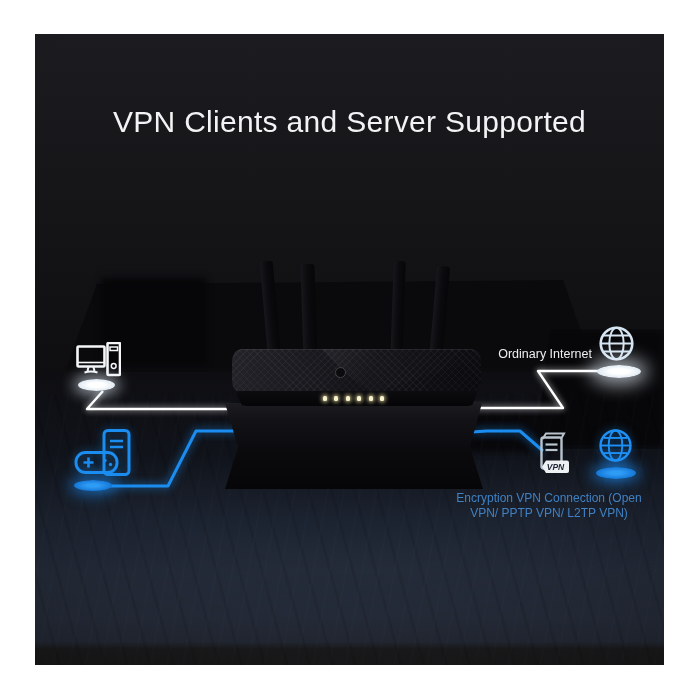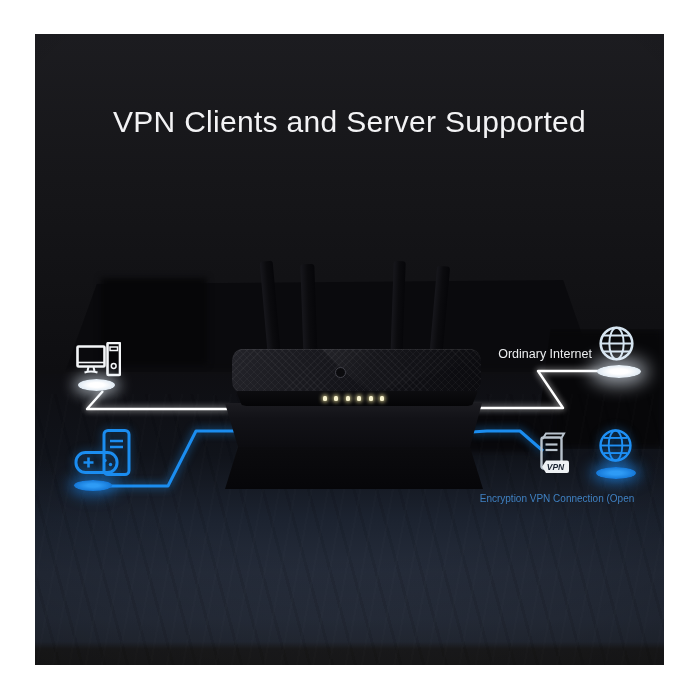--- a/index.html
+++ b/index.html
@@ -83,22 +83,22 @@
   .el-globe1 { left:562px; top:331px; width:44px; height:13px;
     box-shadow:0 0 18px 7px rgba(235,245,255,.65); }
   .el-blue { background:radial-gradient(50% 50% at 50% 50%, #2e9bf5 30%, #1577d6 100%);
     box-shadow:0 0 14px 5px rgba(30,140,245,.55); }
   .el-game { left:39px; top:446px; width:38px; height:11px; }
   .el-globe2 { left:561px; top:433px; width:40px; height:12px; }
   .haze { position:absolute; left:551px; top:408px; width:60px; height:45px;
     background:radial-gradient(50% 50% at 50% 60%, rgba(30,130,235,.28), rgba(30,130,235,0) 70%); }
   
   .lbl-ordinary { position:absolute; right:72px; top:313px; font-size:12.5px; color:#eceef0; }
-  .caption { position:absolute; left:388px; top:457px; width:268px; text-align:center;
-    font-size:10px; line-height:15px; color:#3f81c2; }
+  .caption { position:absolute; left:380px; top:457px; width:268px; text-align:center;
+    font-size:12px; line-height:15px; color:#3f81c2; }
   svg text { font-family:"Liberation Sans", sans-serif; }
 </style>
 </head>
 <body>
 
 <div class="scene">
 
   <div class="wall"></div>
   <div class="floor"></div>
   <div class="shape-console"></div>
@@ -194,14 +194,15 @@
       <ellipse cx="18.5" cy="18.5" rx="7.2" ry="15.8" stroke-width="2"></ellipse>
       <line x1="3" y1="18.5" x2="34" y2="18.5" stroke-width="2"></line>
       <line x1="6" y1="10.5" x2="31" y2="10.5" stroke-width="2"></line>
       <line x1="6" y1="26.5" x2="31" y2="26.5" stroke-width="2"></line>
     </svg>
   </div>
   <div class="el el-blue el-globe2"></div>
 
   <div class="caption">
     <div>Encryption VPN Connection (Open</div>
+    <div>VPN/ PPTP VPN/ L2TP VPN)</div>
   </div>
 </div>
 
 </body></html>

